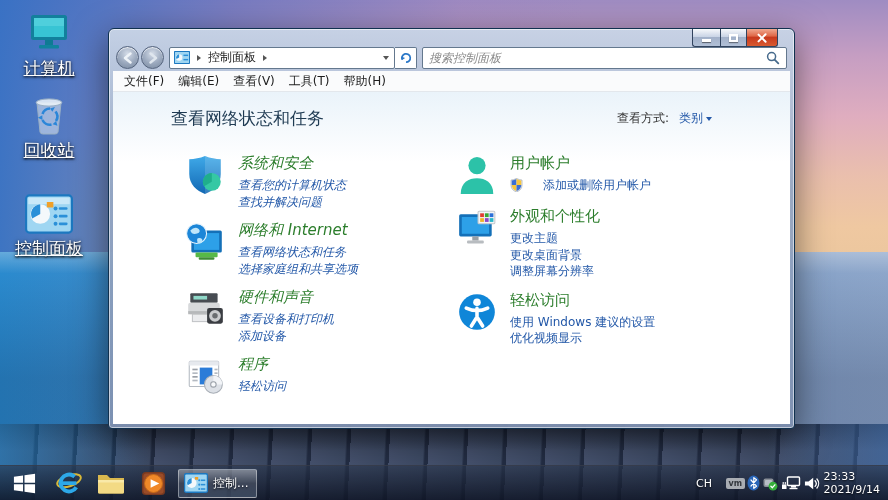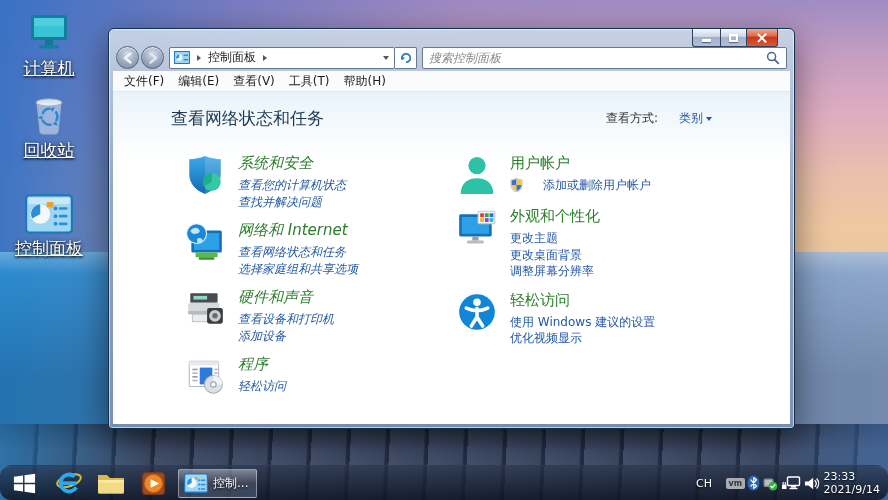--- a/index.html
+++ b/index.html
@@ -72,36 +72,36 @@
   .searchbox input::placeholder { color:#8a8a8a; font-style:italic; }
 
   .menubar { position:absolute; top:42px; left:4px; right:4px; height:21px; background:#fafbfc;
     border-bottom:1px solid #e3e7ec; display:flex; align-items:center; padding-left:4px; font-size:12px; color:#1c1c1c; }
   .menubar .mi { padding:2px 7px; }
 
   .content { position:absolute; top:63px; left:4px; right:4px; bottom:4px; background:#fff; overflow:hidden;
     background:linear-gradient(to bottom, #eaf3fa 0%, #ffffff 70px); }
   .chead { display:flex; justify-content:space-between; align-items:flex-start; padding:15px 78px 0 58px; }
   .ctitle { font-size:17px; font-weight:400; color:#1e3a52; }
-  .viewby { font-size:12px; color:#333; display:flex; align-items:flex-end; gap:21px; margin-top:3px; }
+  .viewby { font-size:12px; color:#333; display:flex; align-items:flex-end; gap:10px; margin-top:3px; }
   .viewby .vval { color:#2358a8; display:flex; align-items:center; gap:3px; cursor:pointer; }
   .tri-down-blue { width:0; height:0; border-top:4px solid #2358a8; border-left:3.5px solid transparent; border-right:3.5px solid transparent; }
 
   .cols { display:flex; padding-left:71px; margin-top:24px; }
   .col1 { width:272px;font-style:italic; } .col2 { flex:1; }
   .cat { display:flex; margin-bottom:11px; }
   .cat-icon { width:42px; height:42px; margin-right:12px; flex:none; }
   .cat h3 { font-size:15px; font-weight:400; color:#2b7d2b; margin:0 0 4px; cursor:pointer; white-space:nowrap; }
   .clink { font-size:12px; line-height:16.5px; color:#2358a8; cursor:pointer; white-space:nowrap; }
   .linkrow { display:flex; align-items:center; gap:20px; }
 
   
   #taskbar { position:absolute; left:0; right:0; bottom:0; height:35px;
     background:linear-gradient(to bottom, rgba(40,52,74,0.6) 0%, rgba(14,20,36,0.85) 100%);
-    border-top:1px solid rgba(255,255,255,0.14); display:flex; align-items:center;border-radius:11px; }
+    border-top:1px solid rgba(255,255,255,0.14); display:flex; align-items:center; }
   .tb-slot { width:42px; height:35px; display:flex; align-items:center; justify-content:center; }
   .tb-start { width:48px; }
   .tb-task { margin-left:4px; height:29px; padding:0 8px 0 5px; display:flex; align-items:center; gap:5px;
     background:linear-gradient(to bottom, rgba(255,255,255,0.38), rgba(255,255,255,0.12) 50%, rgba(160,190,225,0.25));
     border:1px solid rgba(255,255,255,0.4); border-radius:2px; color:#fff; font-size:12px;
     text-shadow:0 1px 2px rgba(0,0,0,0.8); }
   .tray { margin-left:auto; display:flex; align-items:center; gap:2px; padding-right:8px; color:#fff; }
   .tray .lang { font-size:11px; text-shadow:0 1px 2px rgba(0,0,0,0.8); }
   .vmbox { background:#a9adb3; color:#33373d; font-size:8px; font-weight:bold; padding:1px 2.5px; border-radius:2px; line-height:9px;margin-left:12px; }
   .clock { font-size:11px; line-height:13.5px; text-shadow:0 1px 2px rgba(0,0,0,0.8); margin-left:2px; }

